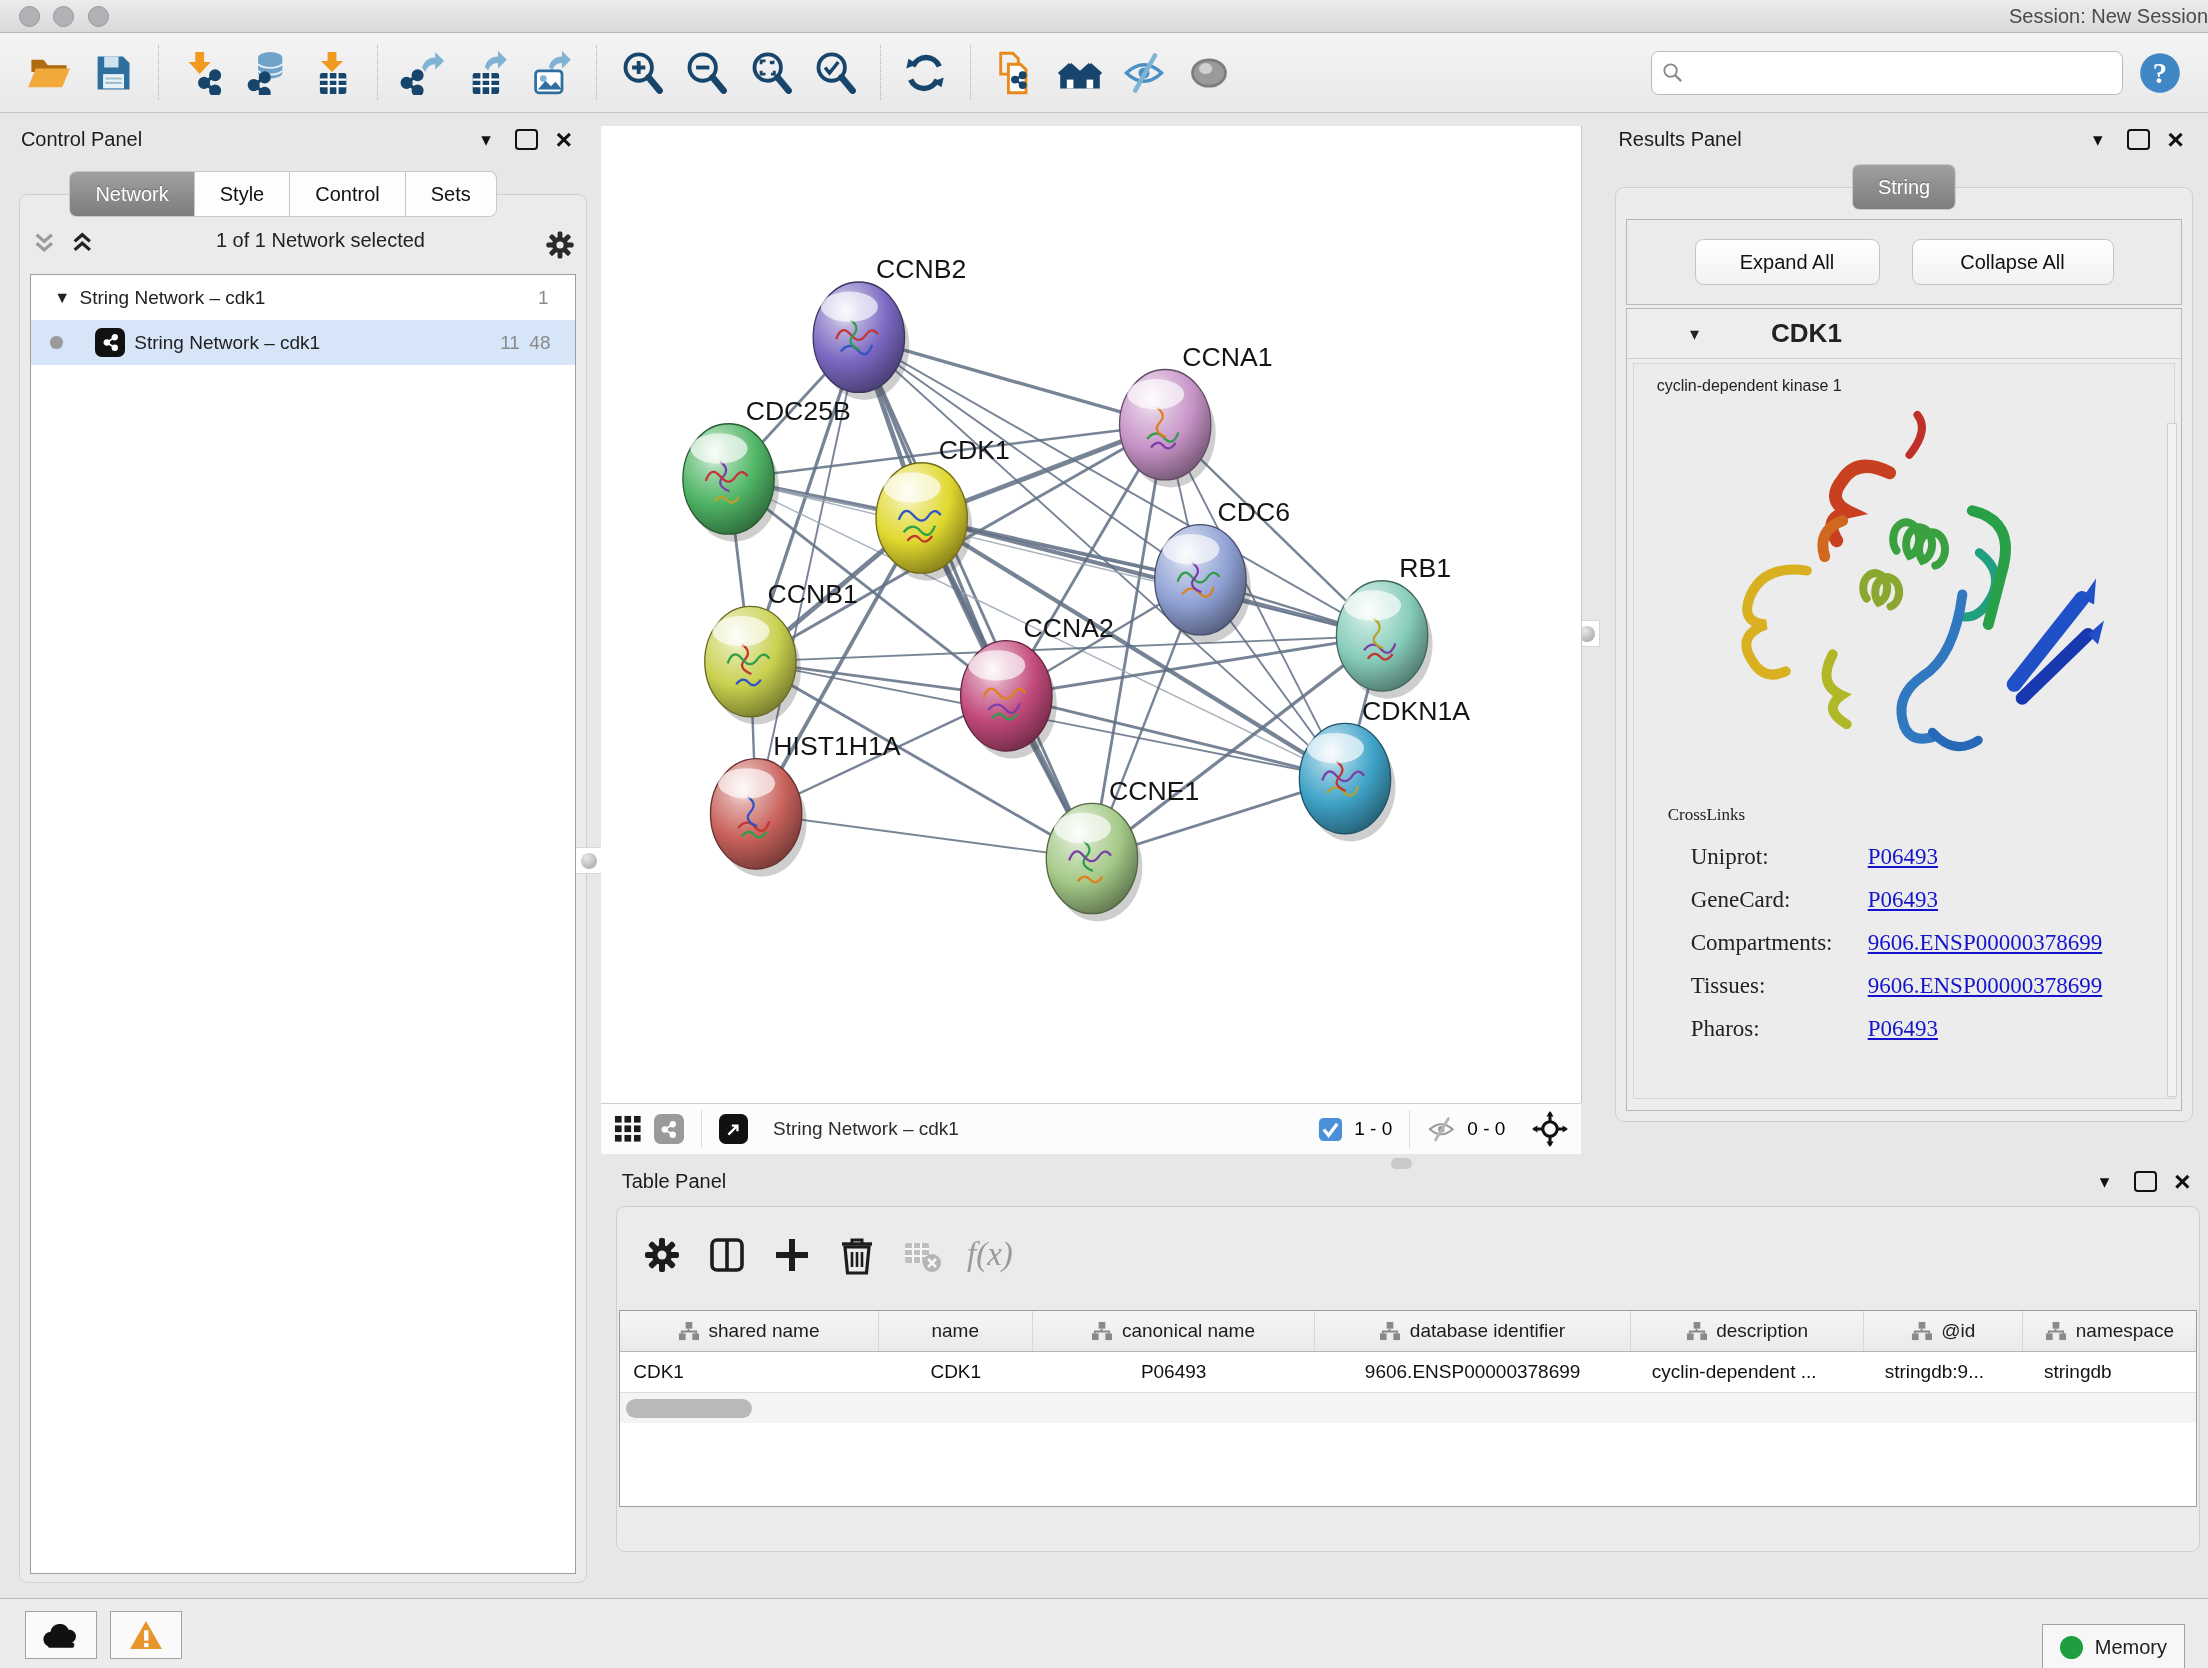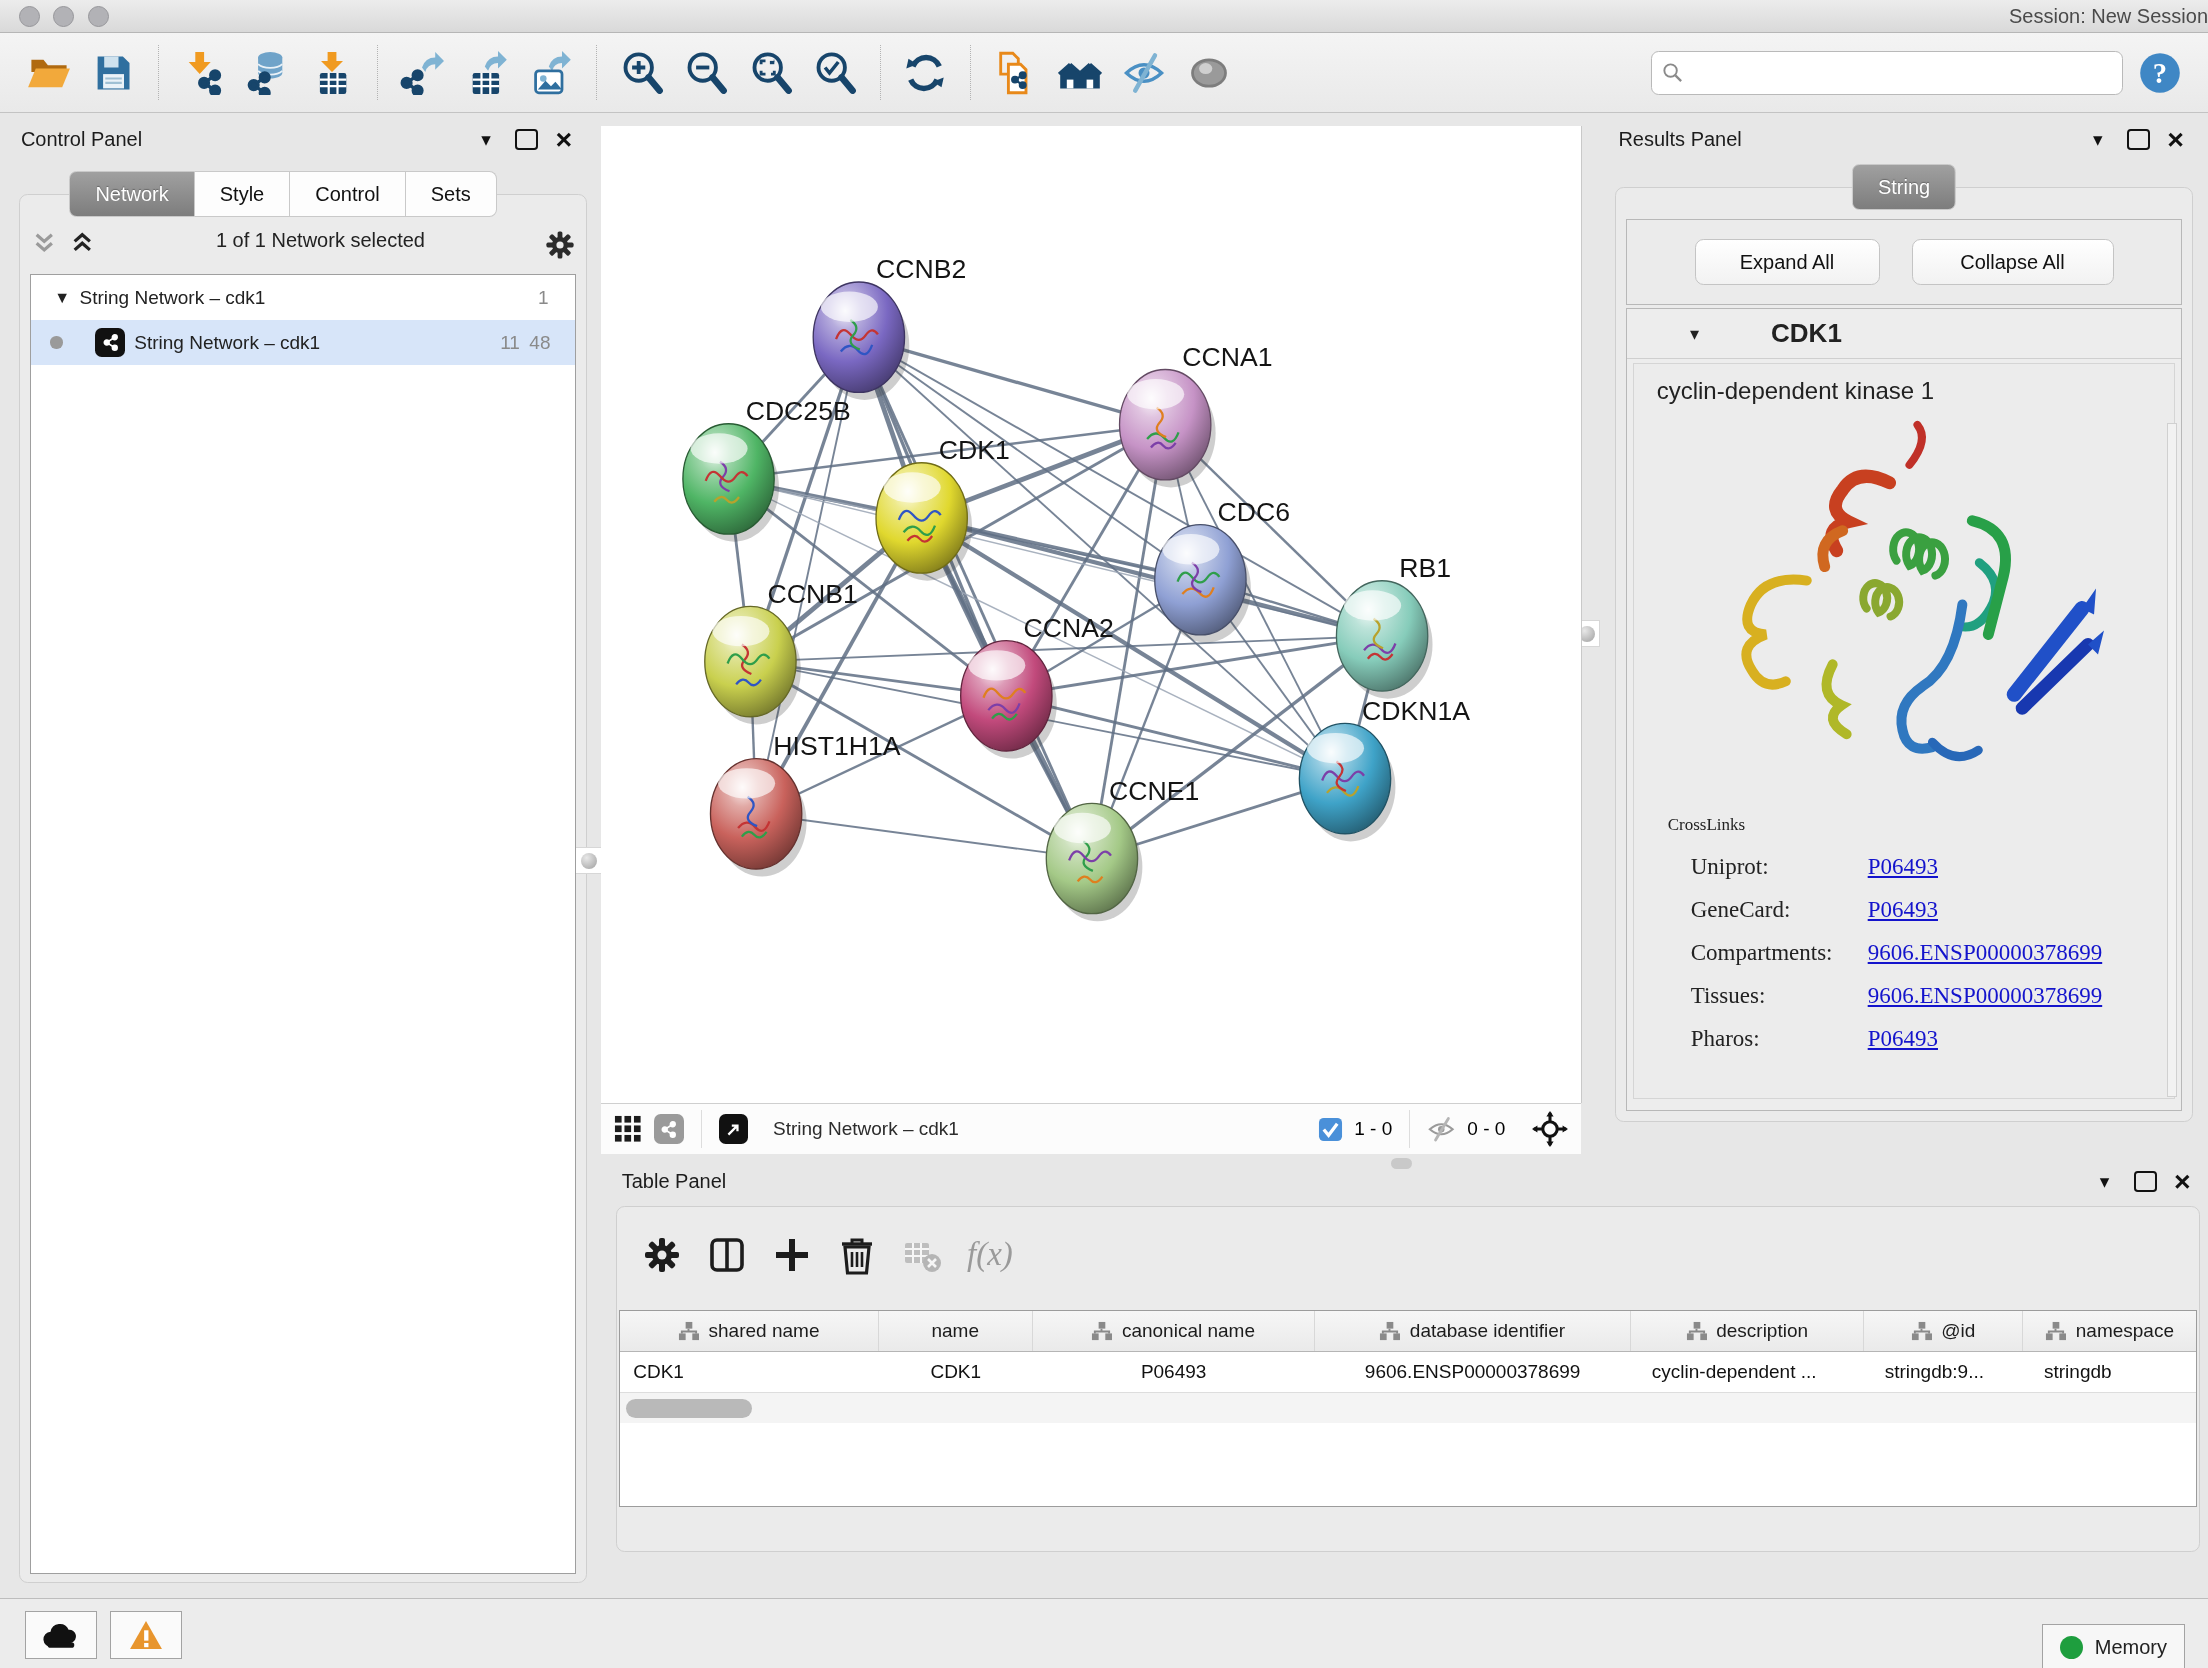--- a/index.html
+++ b/index.html
@@ -601,21 +601,21 @@
   <div class="abs" style="left:19px;top:97px;right:19px;height:84px;border:1.9px solid #b8b8b8;background:#ebebeb;display:flex;align-items:center;justify-content:center;gap:32px;z-index:2">
     <div class="rbtn" style="width:183px">Expand All</div>
     <div class="rbtn" style="width:200px">Collapse All</div>
   </div>
   <div class="abs" style="left:19px;top:186px;right:19px;bottom:15px;border:1.9px solid #b8b8b8;background:#ededed;z-index:2;overflow:hidden">
     <div style="height:49px;display:flex;align-items:center;border-bottom:1px solid #cfcfcf">
       <span style="margin-left:63px;font-size:18px">▾</span>
       <span style="margin-left:72px;font-size:26px;font-weight:bold">CDK1</span>
     </div>
     <div style="border:1px solid #d5d5d5;margin:3.8px 5.7px 0 5.7px;background:#ececec;height:calc(100% - 67px)">
-      <div style="font-size:24px;padding:13.3px 0 0 23px">cyclin-dependent kinase 1</div>
+      <div style="font-size:16px;padding:13.3px 0 0 23px">cyclin-dependent kinase 1</div>
 
       <svg width="447" height="399" viewBox="0 0 440 400" style="display:block;margin:7.6px auto 0">
         <g fill="none" stroke-linecap="round">
           <path d="M225 52q20-25 8-40" stroke="#c03028" stroke-width="8"></path>
           <path d="M205 70q-32-16-47 7-17 21 6 32-26 6-12 29" stroke="#c84020" stroke-width="13"></path>
           <path d="M158 118q-26 10-18 36" stroke="#d06820" stroke-width="11"></path>
           <path d="M122 168q-42-6-56 24-12 28 15 30-30 11-14 36 12 21 34 11" stroke="#d8b020" stroke-width="10"></path>
           <path d="M148 252q-16 30 9 41-20 14 5 29" stroke="#b0b828" stroke-width="10"></path>
           <path d="M212 148a13 17 0 1 1 13 5 13 17 0 1 1 13 5 13 17 0 1 1 13 5" stroke="#3aa040" stroke-width="8"></path>
           <path d="M182 196a12 15 0 1 1 12 4 12 15 0 1 1 12 4" stroke="#8aa830" stroke-width="8"></path>

